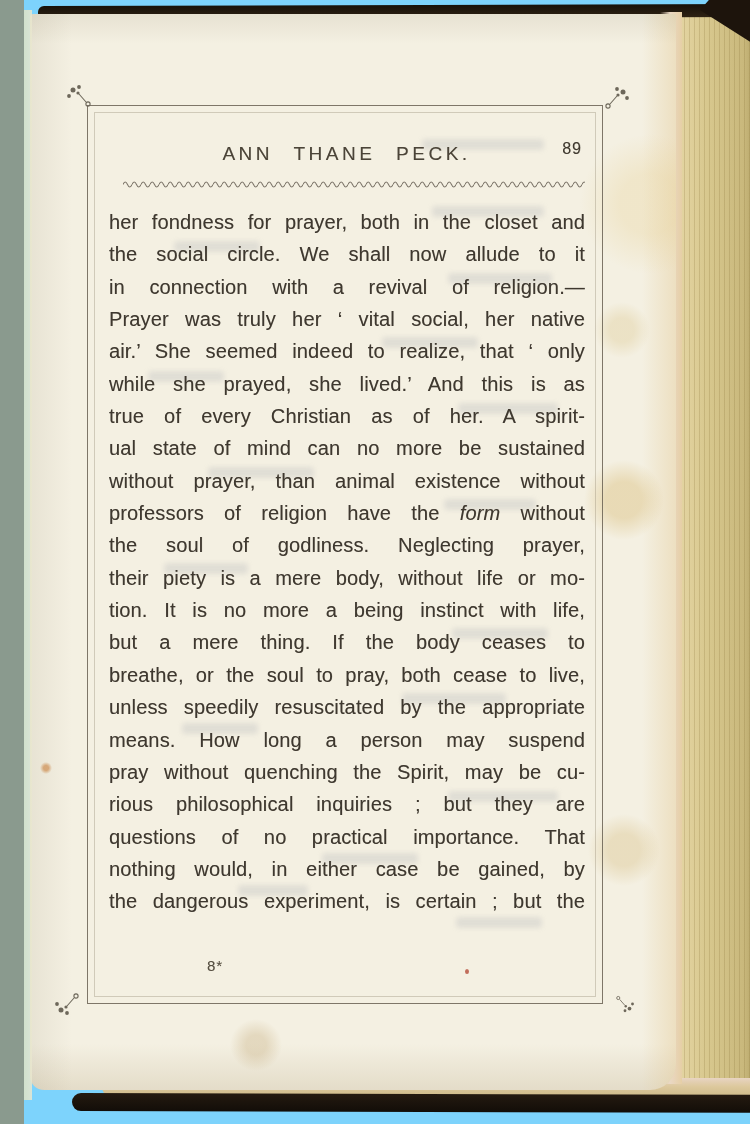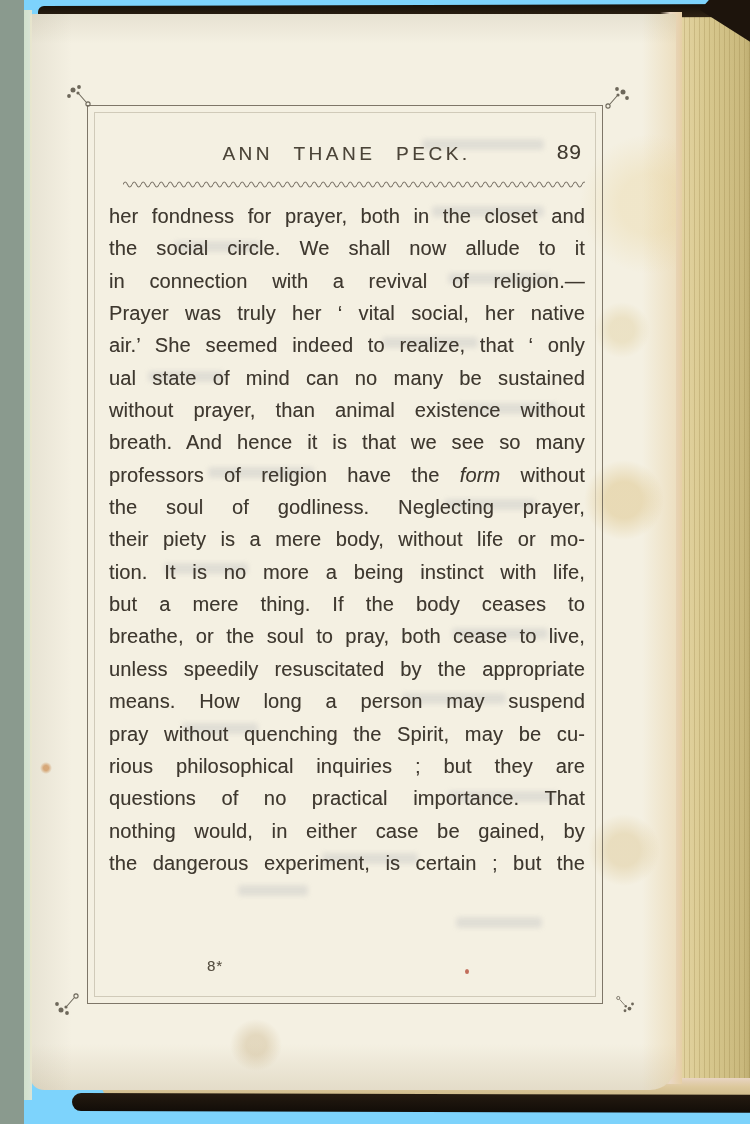--- a/index.html
+++ b/index.html
@@ -84,27 +84,27 @@
   .header-row{
     position:absolute;left:85px;top:143px;width:475px;height:26px;
     color:#4b4438;
   }
   .running-title{
     display:block;text-align:center;font-size:19px;letter-spacing:3.5px;
     word-spacing:12px;font-weight:400;
     text-shadow:.3px .3px .4px rgba(75,68,56,.35);
   }
   .folio{
-    position:absolute;right:2px;top:-3px;font-size:21px;letter-spacing:1px;
+    position:absolute;right:2px;top:-3px;font-size:16px;letter-spacing:1px;
     color:#403a30;text-shadow:.3px .3px .4px rgba(64,58,48,.35);
   }
   .wavy{position:absolute;left:99px;top:174px;width:462px;height:10px;}
   
   .body-text{
-    position:absolute;left:85px;top:200px;width:476px;
+    position:absolute;left:85px;top:206px;width:476px;
     color:#3e382f;font-size:20px;
     text-shadow:.25px .25px .35px rgba(62,56,47,.38);
     letter-spacing:.15px;
   }
   .line{
     height:32.35px;line-height:32.35px;
     text-align:justify;text-align-last:justify;
     white-space:normal;overflow:visible;
   }
   .line i{font-style:italic;}
@@ -225,23 +225,24 @@
     </svg>
   </div>
 
   <div class="body-text">
 
   <div class="line"><span>her fondness for prayer, both in the closet and</span></div>
       <div class="line"><span>the social circle.  We shall now allude to it</span></div>
       <div class="line"><span>in connection with a revival of religion.—</span></div>
       <div class="line"><span>Prayer was truly her ‘ vital social, her native</span></div>
       <div class="line"><span>air.’  She seemed indeed to realize, that ‘ only</span></div>
-      <div class="line"><span>ual state of mind can no many be sustained</span></div>
+      <div class="line"><span>while she prayed, she lived.’  And this is as</span></div>
+      <div class="line"><span>true of every Christian as of her.  A spirit-</span></div>
+      <div class="line"><span>ual state of mind can no more be sustained</span></div>
       <div class="line"><span>without prayer, than animal existence without</span></div>
-      <div class="line"><span>breath.  And hence it is that we see so many</span></div>
       <div class="line"><span>professors of religion have the </span><i>form</i><span> without</span></div>
       <div class="line"><span>the soul of godliness.  Neglecting prayer,</span></div>
       <div class="line"><span>their piety is a mere body, without life or mo-</span></div>
       <div class="line"><span>tion.  It is no more a being instinct with life,</span></div>
       <div class="line"><span>but a mere thing.  If the body ceases to</span></div>
       <div class="line"><span>breathe, or the soul to pray, both cease to live,</span></div>
       <div class="line"><span>unless speedily resuscitated by the appropriate</span></div>
       <div class="line"><span>means.  How long a person may suspend</span></div>
       <div class="line"><span>pray without quenching the Spirit, may be cu-</span></div>
       <div class="line"><span>rious philosophical inquiries ; but they are</span></div>

